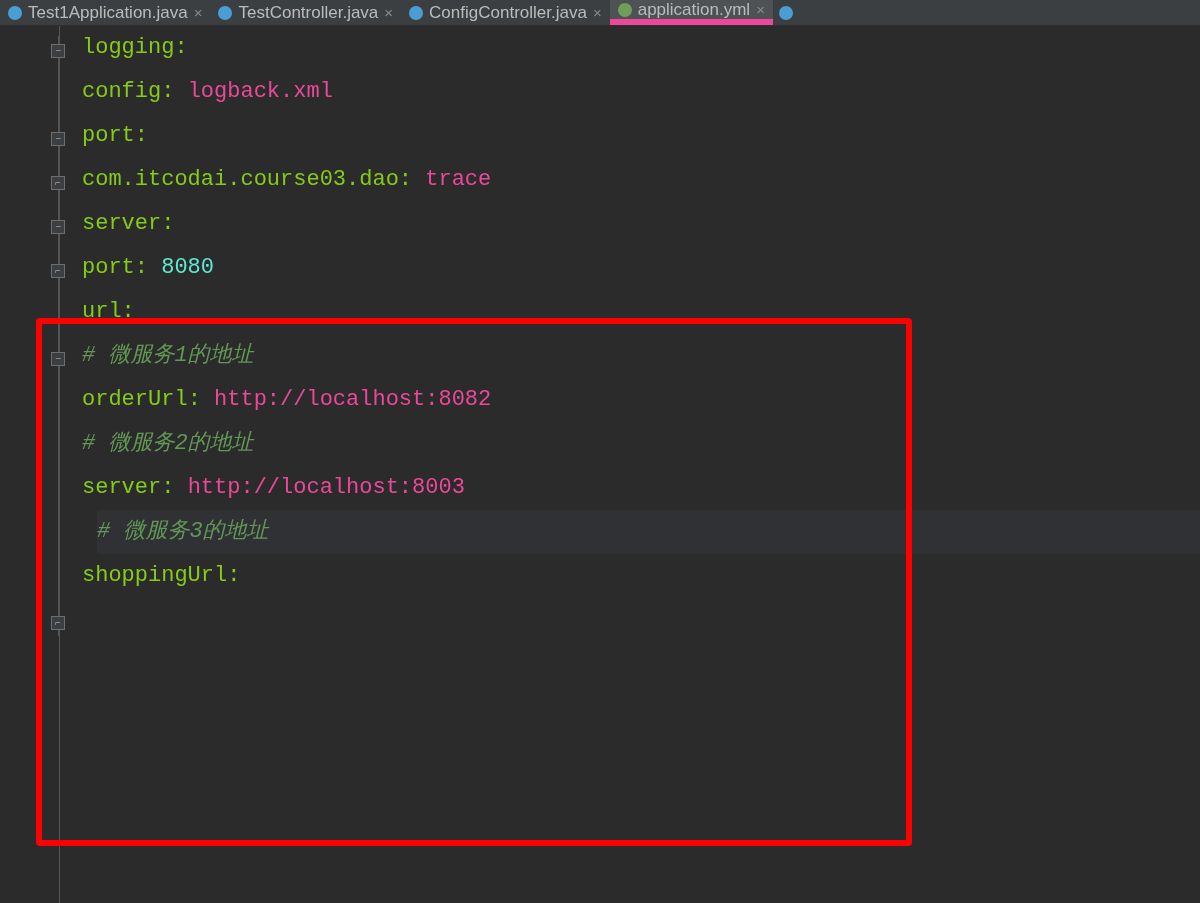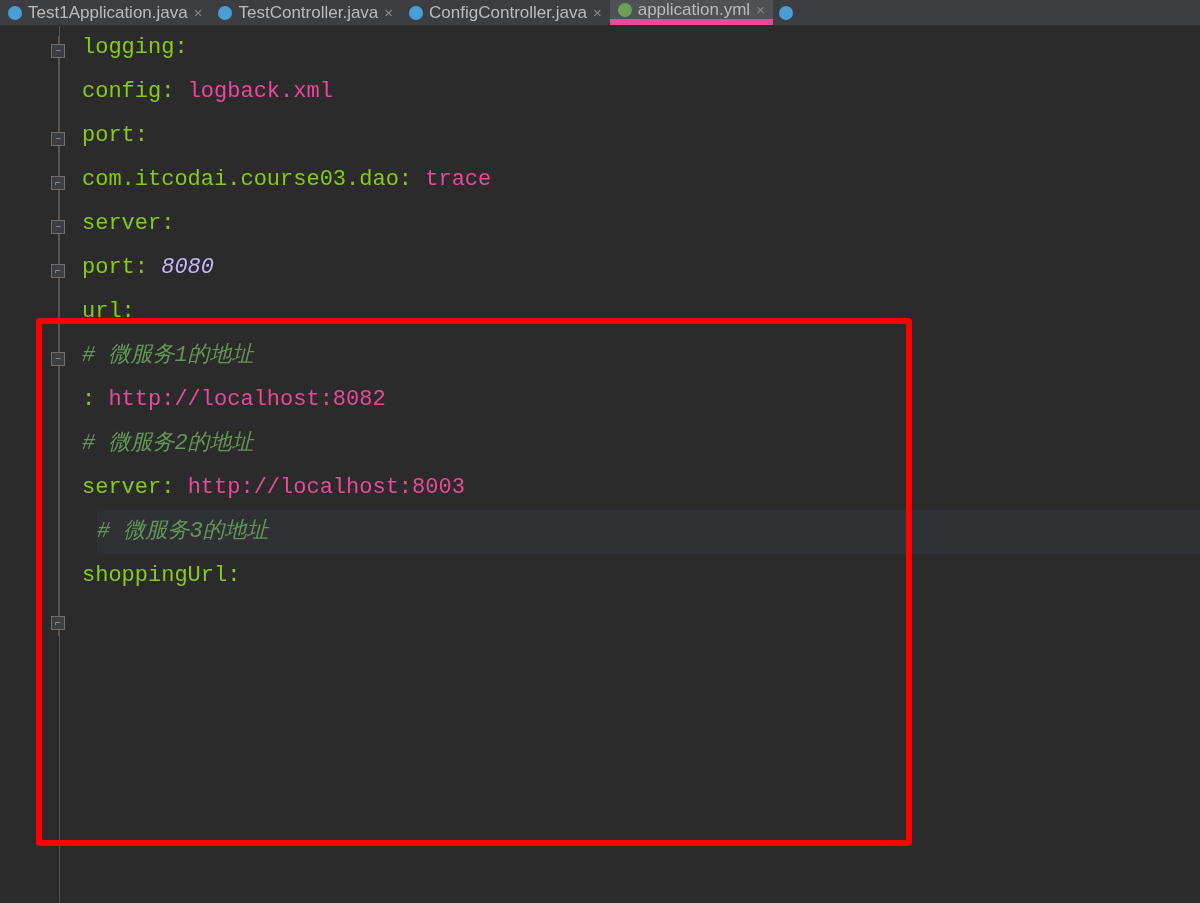--- a/index.html
+++ b/index.html
@@ -91,21 +91,21 @@
   .code {
     flex: 1;
     padding-left: 22px;
     line-height: 44px;
     position: relative;
   }
   .line { white-space: pre; height: 44px; display:flex; align-items:center; }
   .line.hl { background: rgba(50,54,58,0.6); margin-left: 15px; }
   .k-key { color: #84cc16; }
   .k-str { color: #ec4899; }
-  .k-num { color: #c4b5fd; font-style: italic; }
+  .k-num { color: #5eead4; }
   .k-comment { color: #629755; font-style: italic; }
   .redbox {
     position: absolute;
     border: 6px solid #ff0000;
     border-radius: 4px;
     pointer-events: none;
     left: 36px;
     top: 292px;
     width: 876px;
     height: 528px;
@@ -157,21 +157,21 @@
 
   <div class="code">
     <div class="line"><span class="k-key">logging</span><span class="k-key">:</span></div>
     <div class="line">  <span class="k-key">config</span><span class="k-key">: </span><span class="k-str">logback.xml</span></div>
     <div class="line">  <span class="k-key">port</span><span class="k-key">:</span></div>
     <div class="line">    <span class="k-key">com.itcodai.course03.dao</span><span class="k-key">: </span><span class="k-str">trace</span></div>
     <div class="line"><span class="k-key">server</span><span class="k-key">:</span></div>
     <div class="line">  <span class="k-key">port</span><span class="k-key">: </span><span class="k-num">8080</span></div>
     <div class="line"><span class="k-key">url</span><span class="k-key">:</span></div>
     <div class="line">  <span class="k-comment"># 微服务1的地址</span></div>
-    <div class="line">  <span class="k-key">: </span><span class="k-str">http://localhost:8082</span></div>
+    <div class="line">  <span class="k-key">orderUrl</span><span class="k-key">: </span><span class="k-str">http://localhost:8082</span></div>
     <div class="line">  <span class="k-comment"># 微服务2的地址</span></div>
     <div class="line">  <span class="k-key">server</span><span class="k-key">: </span><span class="k-str">http://localhost:8003</span></div>
     <div class="line hl">  <span class="k-comment"># 微服务3的地址</span></div>
     <div class="line">  <span class="k-key">shoppingUrl</span><span class="k-key">: </span></div>
   </div>
 
   <div class="redbox"></div>
 </div>
 
 </body></html>

